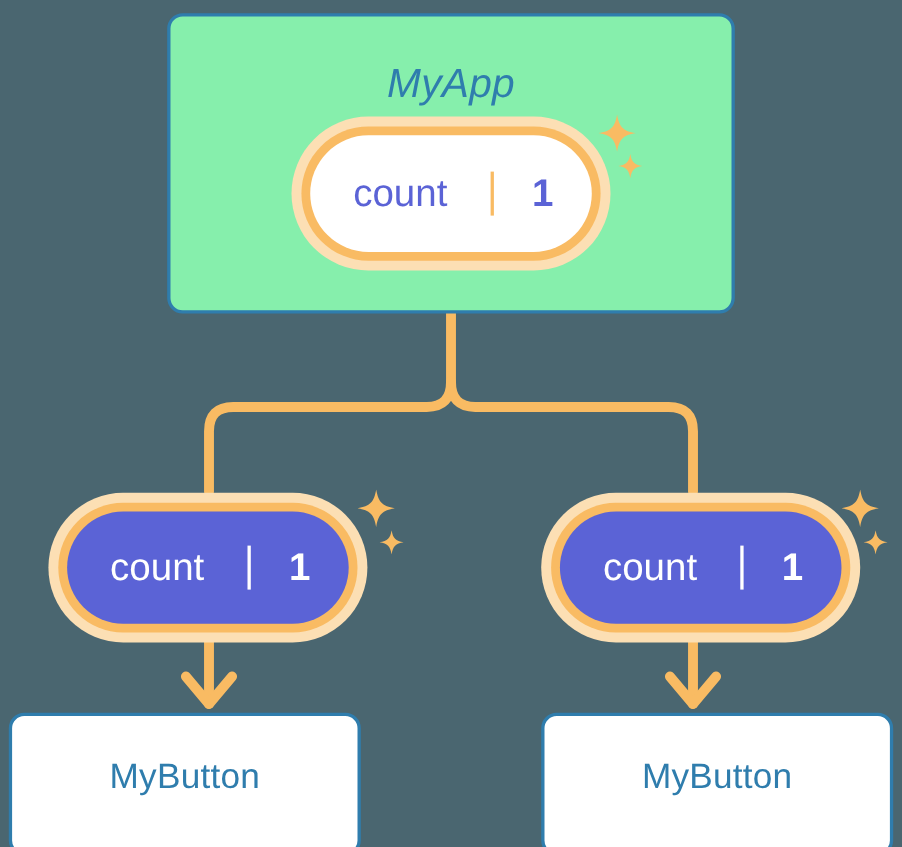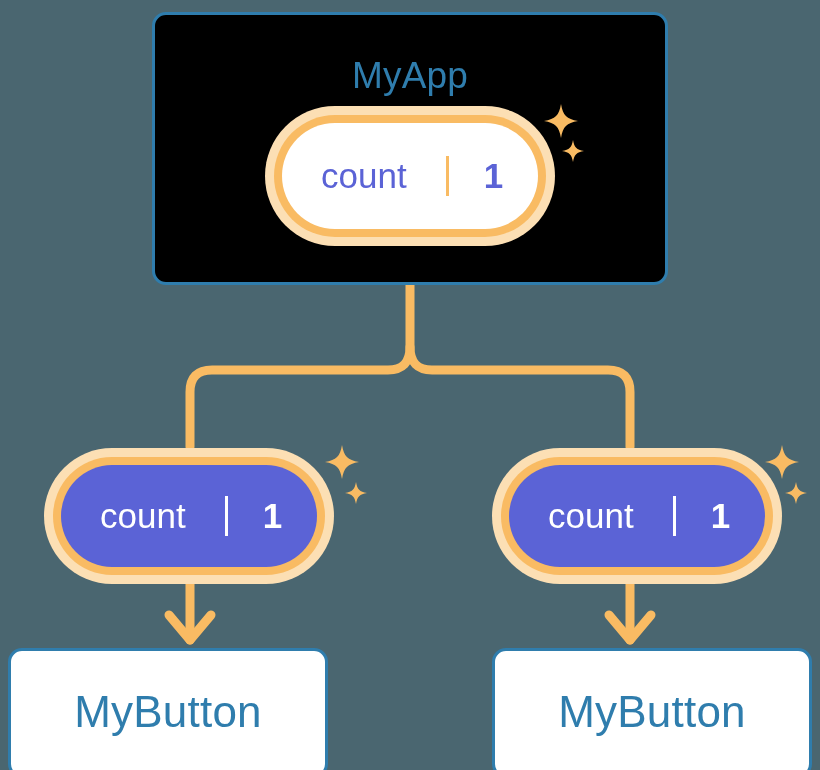--- a/index.html
+++ b/index.html
@@ -10,24 +10,25 @@
     position:relative;
   }
   #stage{position:absolute;inset:0;width:820px;height:770px;}
 
   
   #wires{position:absolute;left:0;top:0;width:820px;height:770px;z-index:1;}
 
   
   .card{
     position:absolute;z-index:2;
-    background:#000000;
+    background:#86efac;
     border:3px solid #2f7dad;
     border-radius:14px;
     box-sizing:border-box;
+    font-style:italic;
   }
   .card-title{
     position:absolute;left:0;right:0;
     text-align:center;
     color:#2f7dad;
     font-weight:400;
     letter-spacing:.2px;
     -webkit-font-smoothing:antialiased;
   }
 
@@ -36,21 +37,21 @@
 
   .btn-card{
     position:absolute;z-index:2;
     background:#ffffff;
     border:3px solid #2f7dad;
     border-radius:14px;
     box-sizing:border-box;
   }
   #btn-card-left{left:8px;top:648px;width:320px;height:130px;}
   #btn-card-right{left:492px;top:648px;width:320px;height:130px;}
-  .btn-card .card-title{top:36px;font-size:44px;}
+  .btn-card .card-title{top:36px;font-size:32px;}
 
   
   .pill-wrap{position:absolute;z-index:3;}
 
   .pill-glow{
     position:absolute;left:0;top:0;
     width:100%;height:100%;
     border-radius:999px;
     background:#fcdfb4;
     box-sizing:border-box;

